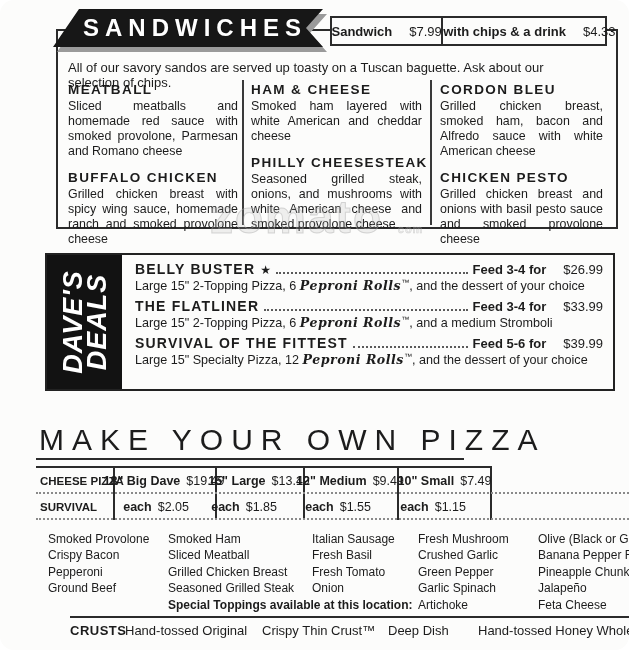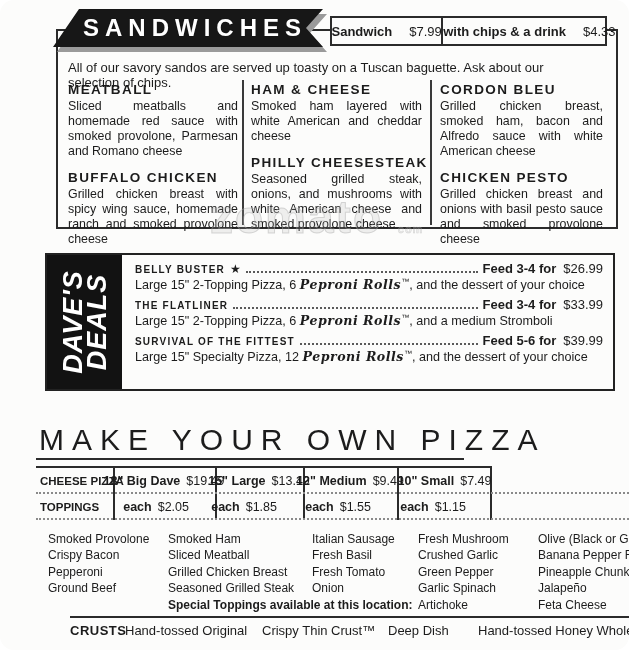--- a/index.html
+++ b/index.html
@@ -50,25 +50,25 @@
   
   .deals-frame{position:absolute;left:45px;top:253px;width:566px;height:134px;border:2px solid #222;background:#fcfcfb;}
   .deals-side{position:absolute;left:0;top:0;width:75px;height:100%;background:#121212;display:flex;align-items:center;justify-content:center;}
   .deals-side .vtext{
     transform:rotate(-90deg);color:#fff;font-weight:800;font-style:italic;
     font-size:27px;line-height:24px;letter-spacing:1px;text-align:center;white-space:nowrap;
   }
   .deals-body{position:absolute;left:88px;top:6px;right:10px;}
   .deal{margin-bottom:5px;}
   .deal-title{display:flex;align-items:baseline;}
-  .deal-name{font-weight:bold;font-size:10px;letter-spacing:1.2px;white-space:nowrap;}
+  .deal-name{font-weight:bold;font-size:14px;letter-spacing:1.2px;white-space:nowrap;}
   .deal-star{font-size:12px;margin-left:5px;}
   .deal-dots{flex:1;border-bottom:2px dotted #5a5a5a;margin:0 5px 3px 5px;}
   .deal-feed{font-weight:bold;font-size:13px;white-space:nowrap;}
-  .deal-price{font-size:13px;margin-left:7px;white-space:nowrap;}
+  .deal-price{font-size:13px;margin-left:17px;white-space:nowrap;}
   .deal-desc{font-size:12.6px;margin-top:1px;white-space:nowrap;}
   .script{font-family:"DejaVu Serif",serif;font-style:italic;font-weight:bold;letter-spacing:0.5px;}
   .tm{font-size:8px;vertical-align:super;}
   
   .pizza-title{
     position:absolute;left:39px;top:423px;font-size:30px;font-weight:300;
     letter-spacing:8px;white-space:nowrap;
   }
   .pizza-underline{position:absolute;left:36px;top:458px;width:428px;height:2px;background:#2b2b2b;}
   .ptable{position:absolute;left:36px;top:466px;width:593px;height:54px;}
@@ -214,21 +214,21 @@
       <div class="pcell pc3">
           <b>12" Medium</b>
           <span>$9.49</span>
         </div>
       <div class="pcell pc4">
           <b>10" Small</b>
           <span>$7.49</span>
         </div>
     </div>
     <div class="prow r2" style="top:27px;">
-      <div class="lbl">TOPPINGS</div>
+      <div class="lbl">SURVIVAL</div>
       <div class="pcell pc1">
           <b>each</b>
           <span>$2.05</span>
         </div>
       <div class="pcell pc2">
           <b>each</b>
           <span>$1.85</span>
         </div>
       <div class="pcell pc3">
           <b>each</b>

